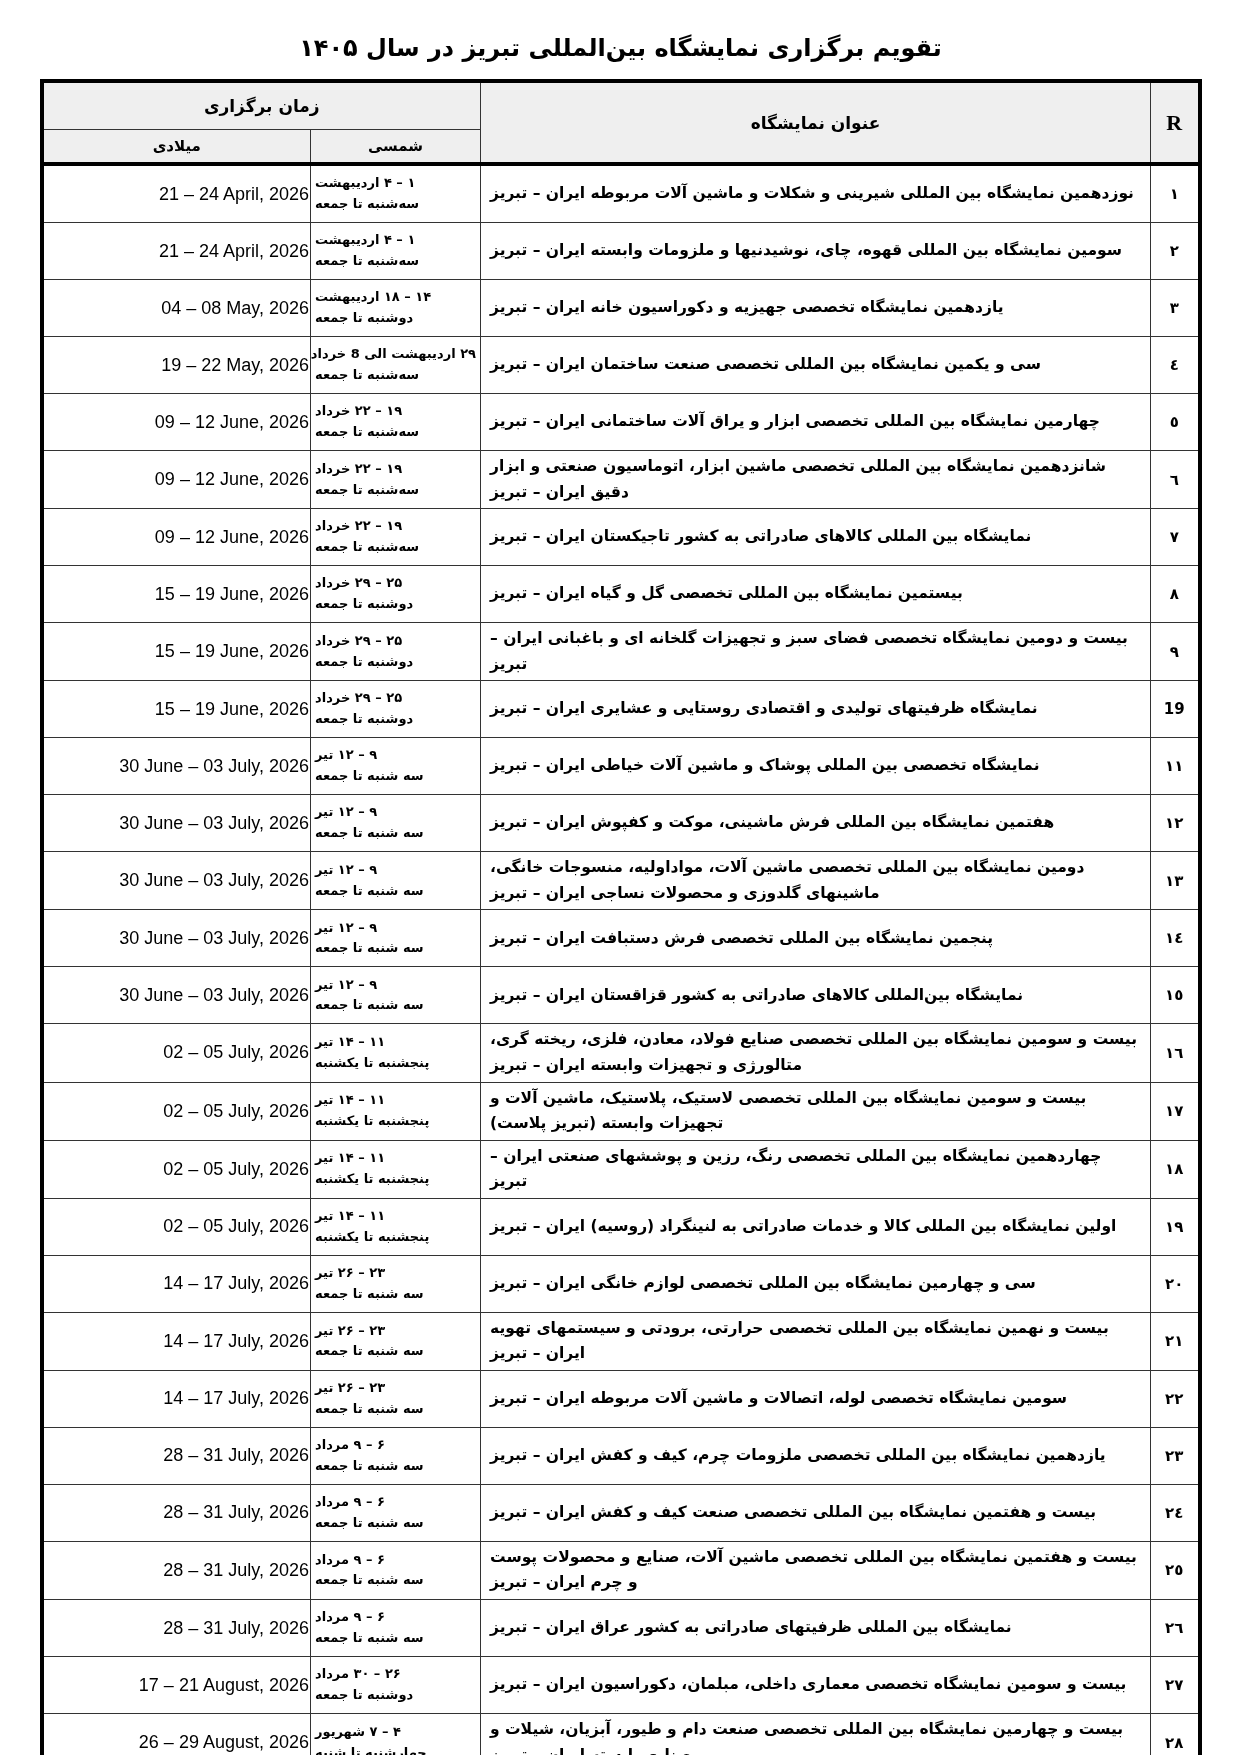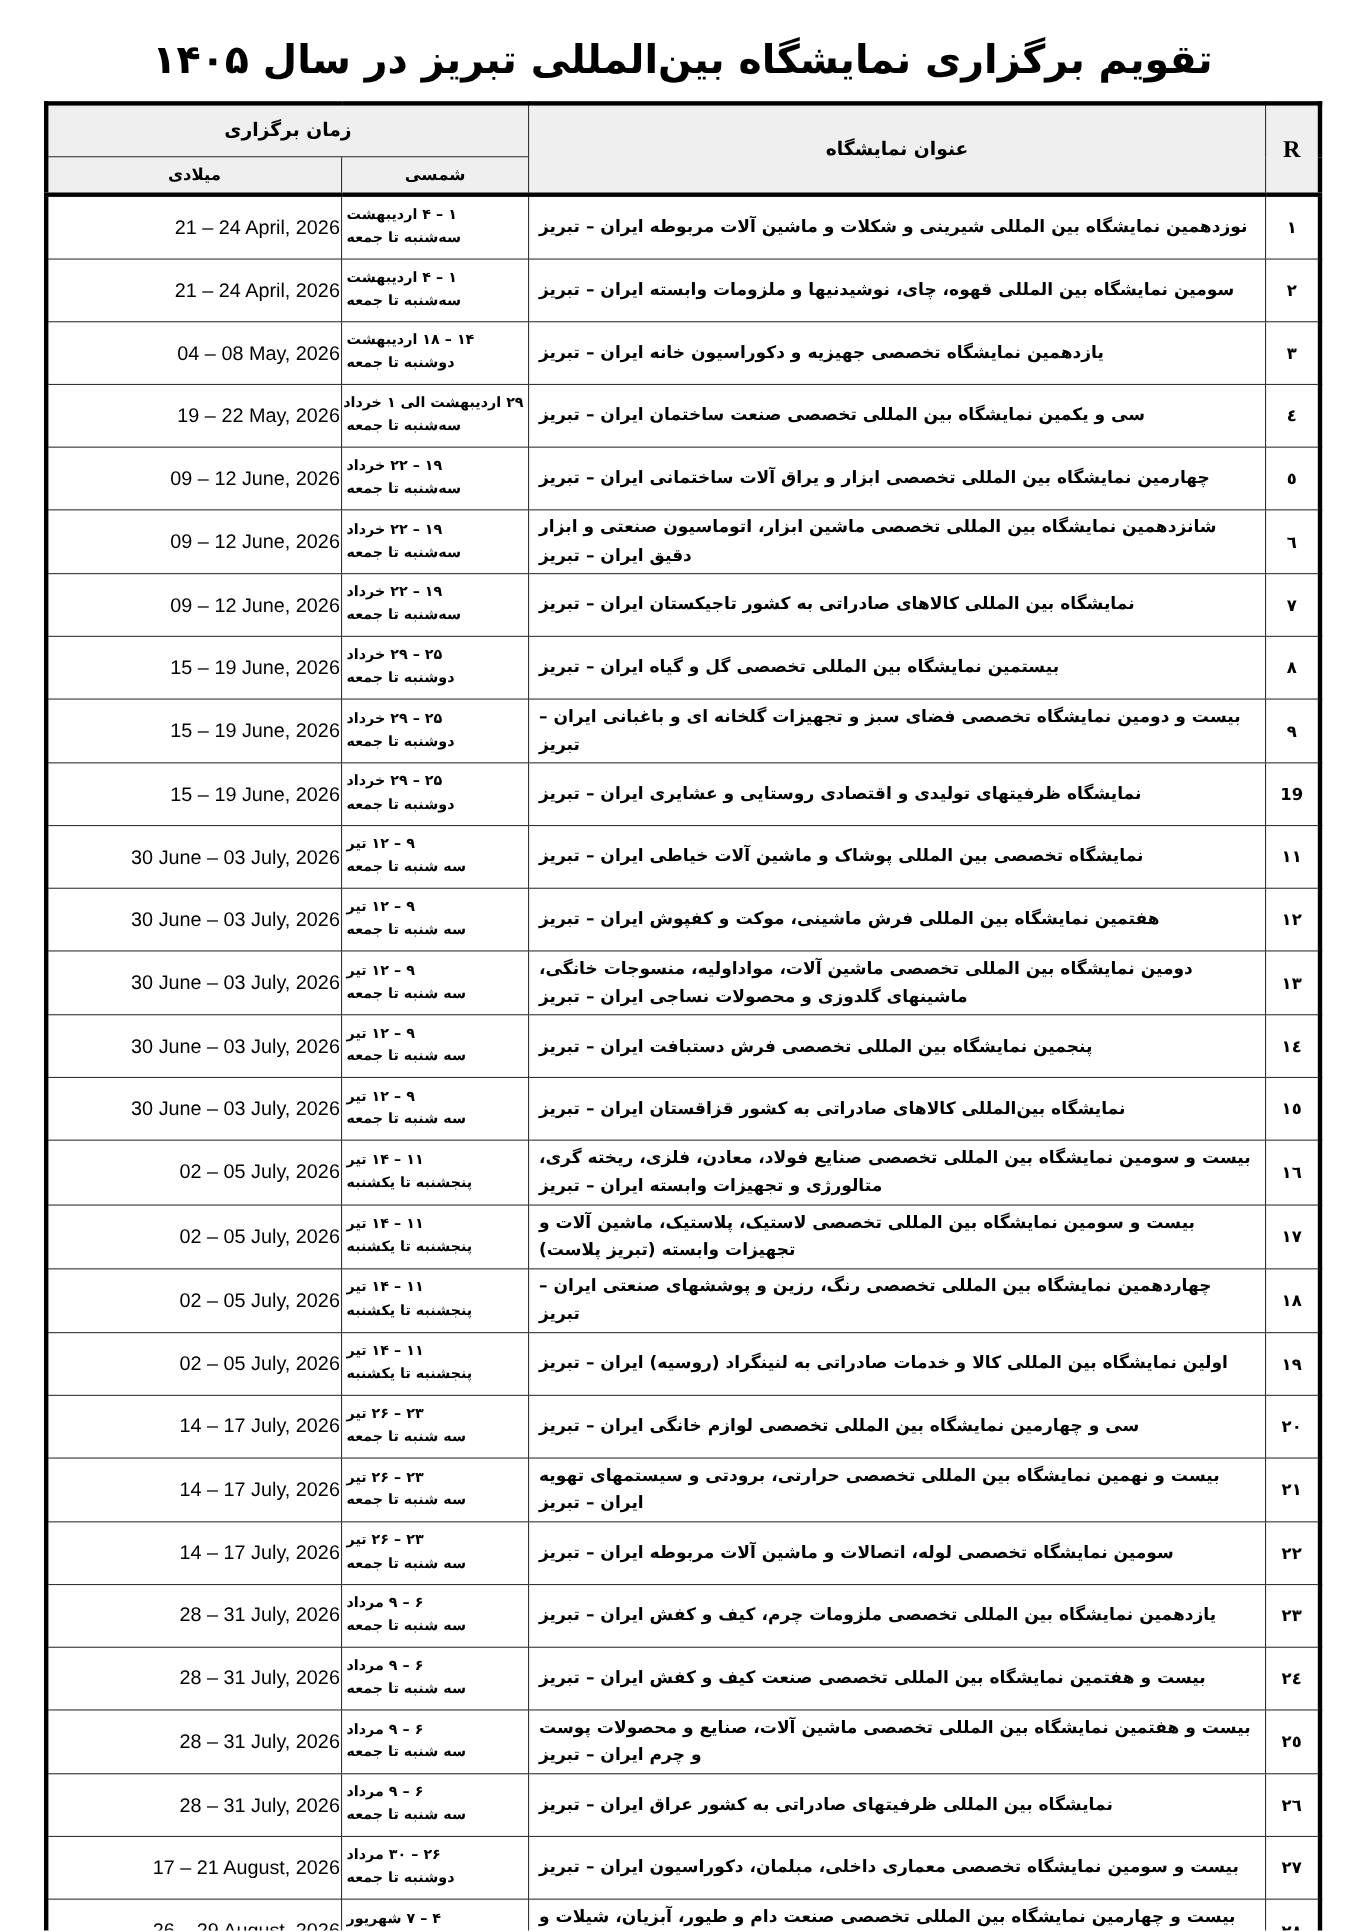--- a/index.html
+++ b/index.html
@@ -1,21 +1,21 @@
 <!DOCTYPE html>
 <html lang="fa"><head>
 <meta charset="utf-8">
 <style>
   html,body{margin:0;padding:0;}
   body{
     width:1241px;height:1755px;background:#ffffff;color:#000;
     font-family:"DejaVu Sans",sans-serif;overflow:hidden;
   }
   .page-title{
-    direction:rtl;text-align:center;font-weight:bold;font-size:36px;
+    direction:rtl;text-align:center;font-weight:bold;font-size:24px;
     margin:34px 0 17px 0;letter-spacing:0;
   }
   table.cal{
     border-collapse:collapse;table-layout:fixed;margin:0 auto;
     width:1158px;border:4px solid #000;
   }
   .cal th,.cal td{border:1.5px solid #333;overflow:hidden;}
   thead th{background:#efefef;font-weight:bold;}
   .th-time{height:44px;font-size:17px;direction:rtl;}
   .th-sub{height:30px;font-size:15px;direction:rtl;}
@@ -85,21 +85,21 @@
         <td class="c-solar">
           <div>۱۴ – ۱۸ اردیبهشت</div>
           <div>دوشنبه تا جمعه</div>
         </td>
         <td class="c-title">یازدهمین نمایشگاه تخصصی جهیزیه و دکوراسیون خانه ایران – تبریز</td>
         <td class="c-r">٣</td>
       </tr>
       <tr>
         <td class="c-greg">19 – 22  May, 2026</td>
         <td class="c-solar">
-          <div>۲۹ اردیبهشت الی ۱ خرداد</div>
+          <div>۲۹ اردیبهشت الی 8 خرداد</div>
           <div>سه‌شنبه تا جمعه</div>
         </td>
         <td class="c-title">سی و یکمین نمایشگاه بین المللی تخصصی صنعت ساختمان ایران – تبریز</td>
         <td class="c-r">٤</td>
       </tr>
       <tr>
         <td class="c-greg">09 – 12 June, 2026</td>
         <td class="c-solar">
           <div>۱۹ – ۲۲ خرداد</div>
           <div>سه‌شنبه تا جمعه</div>

